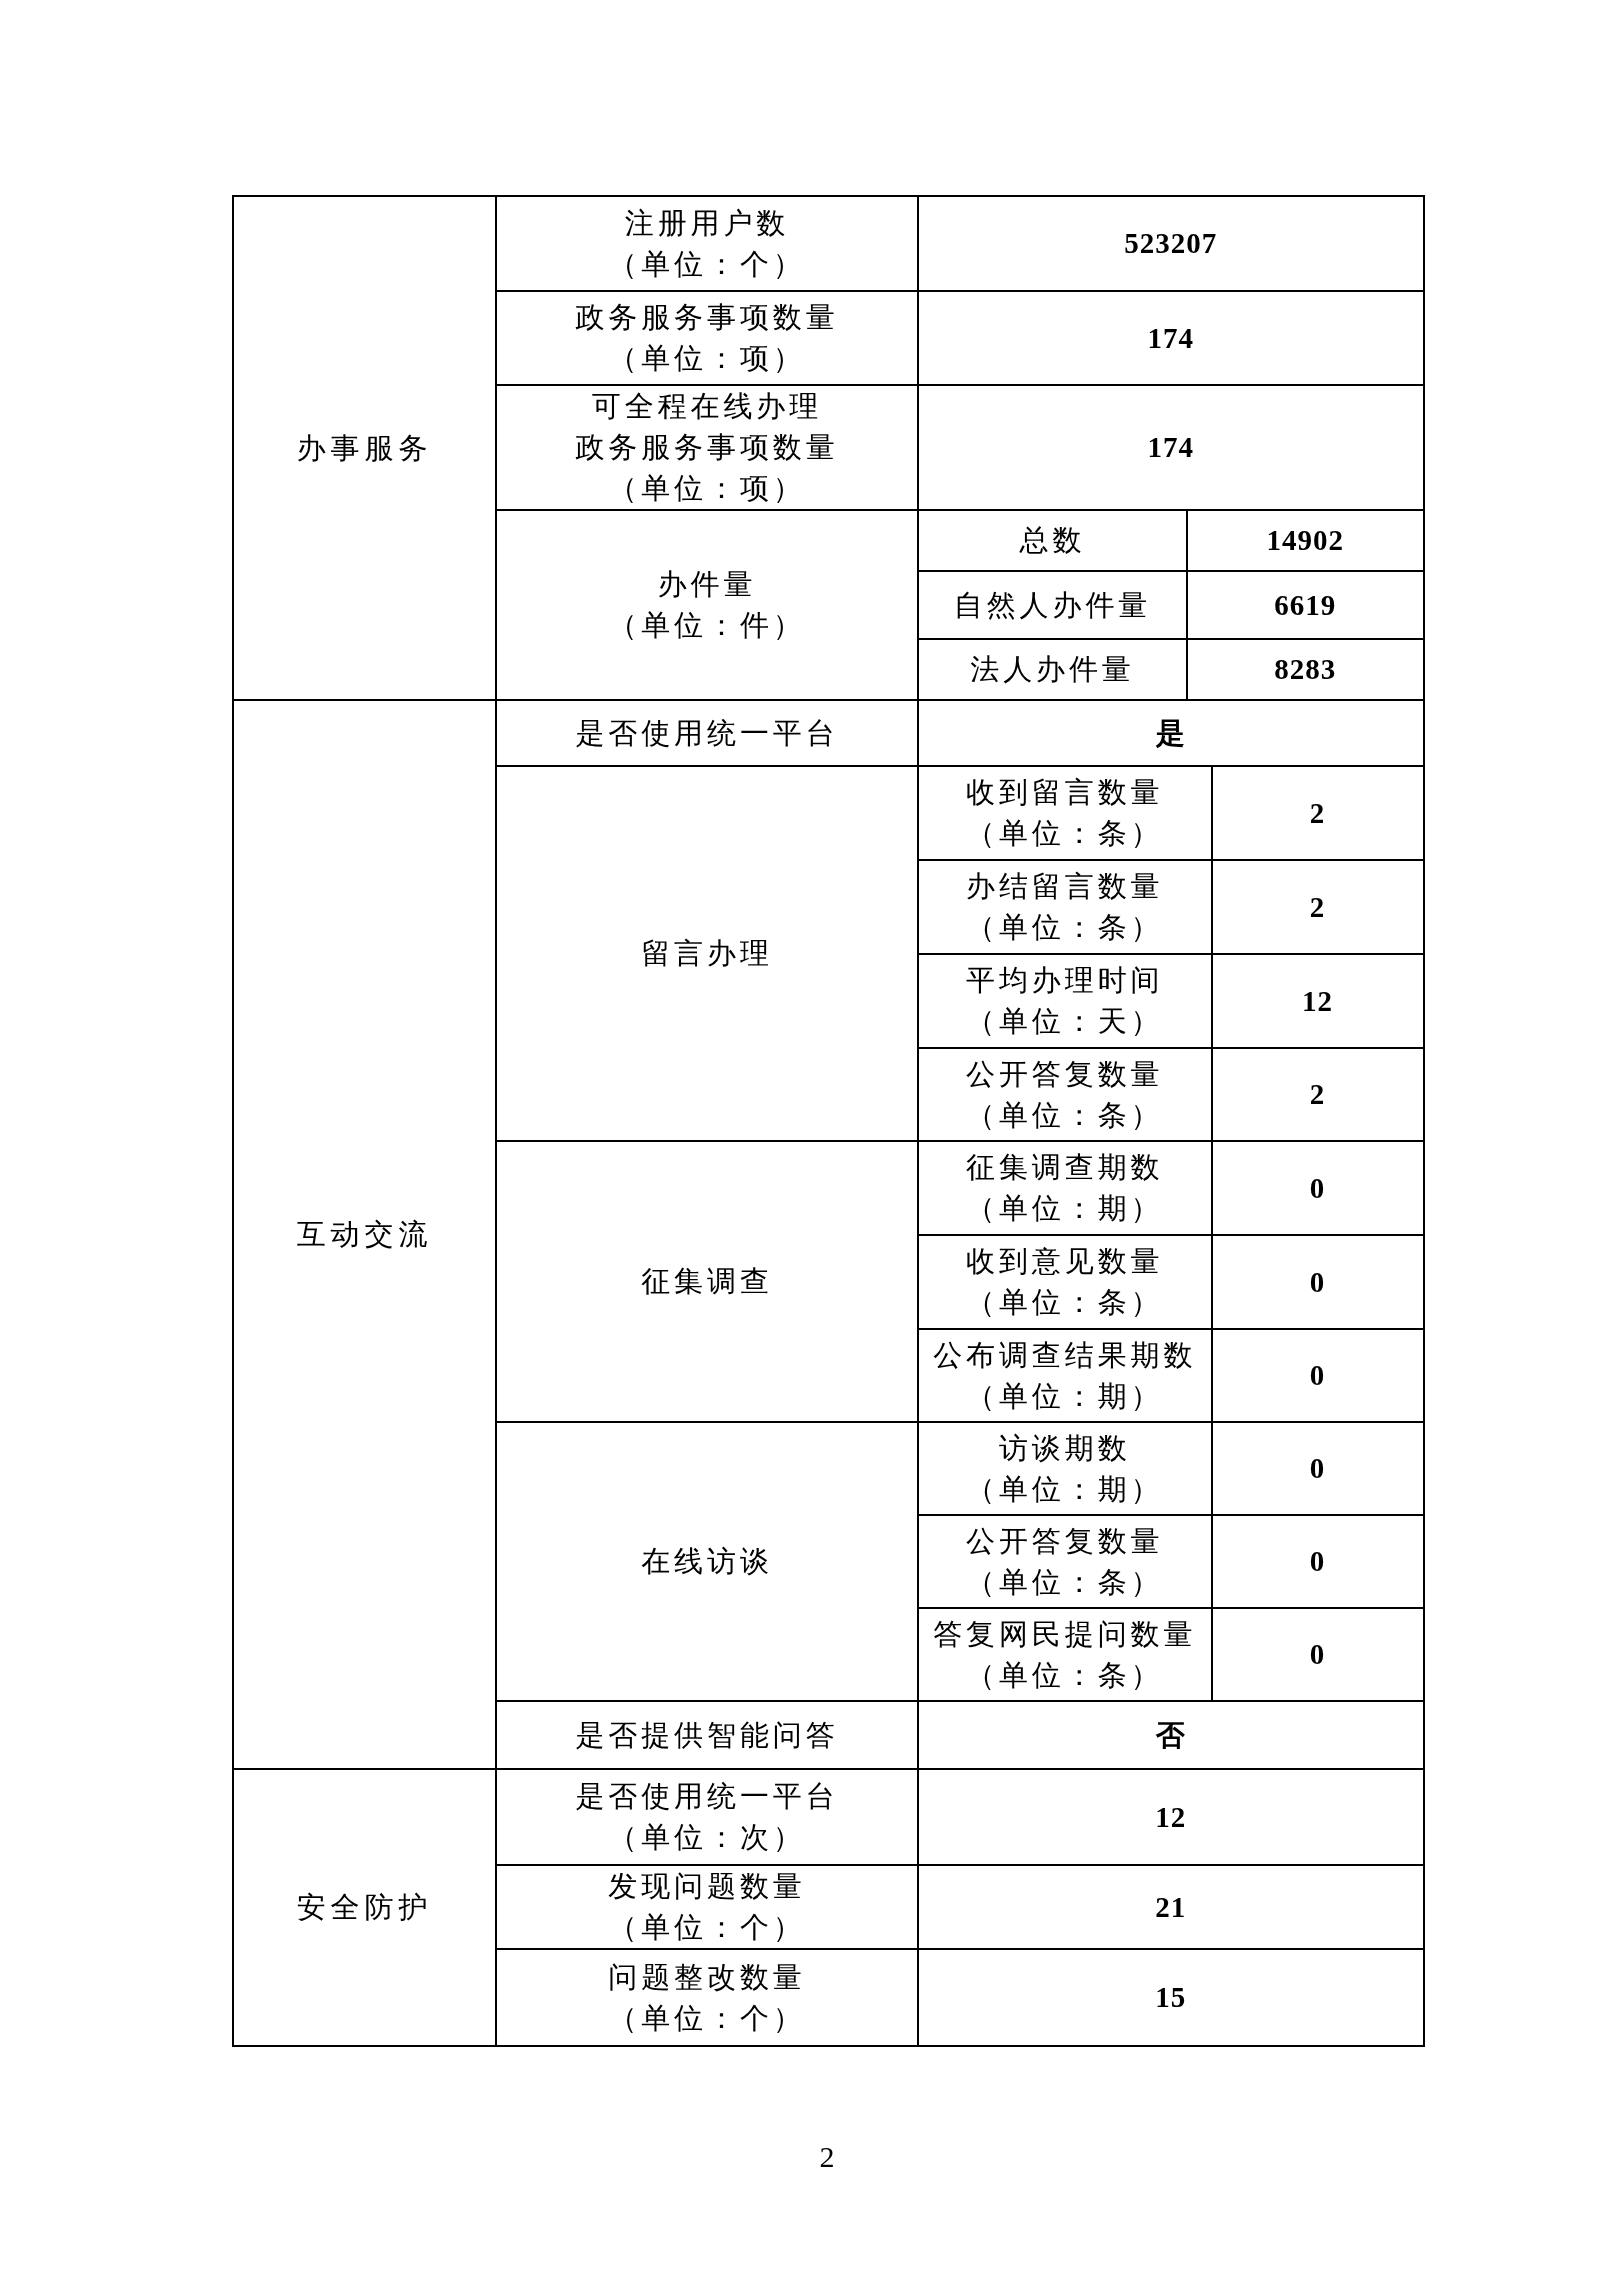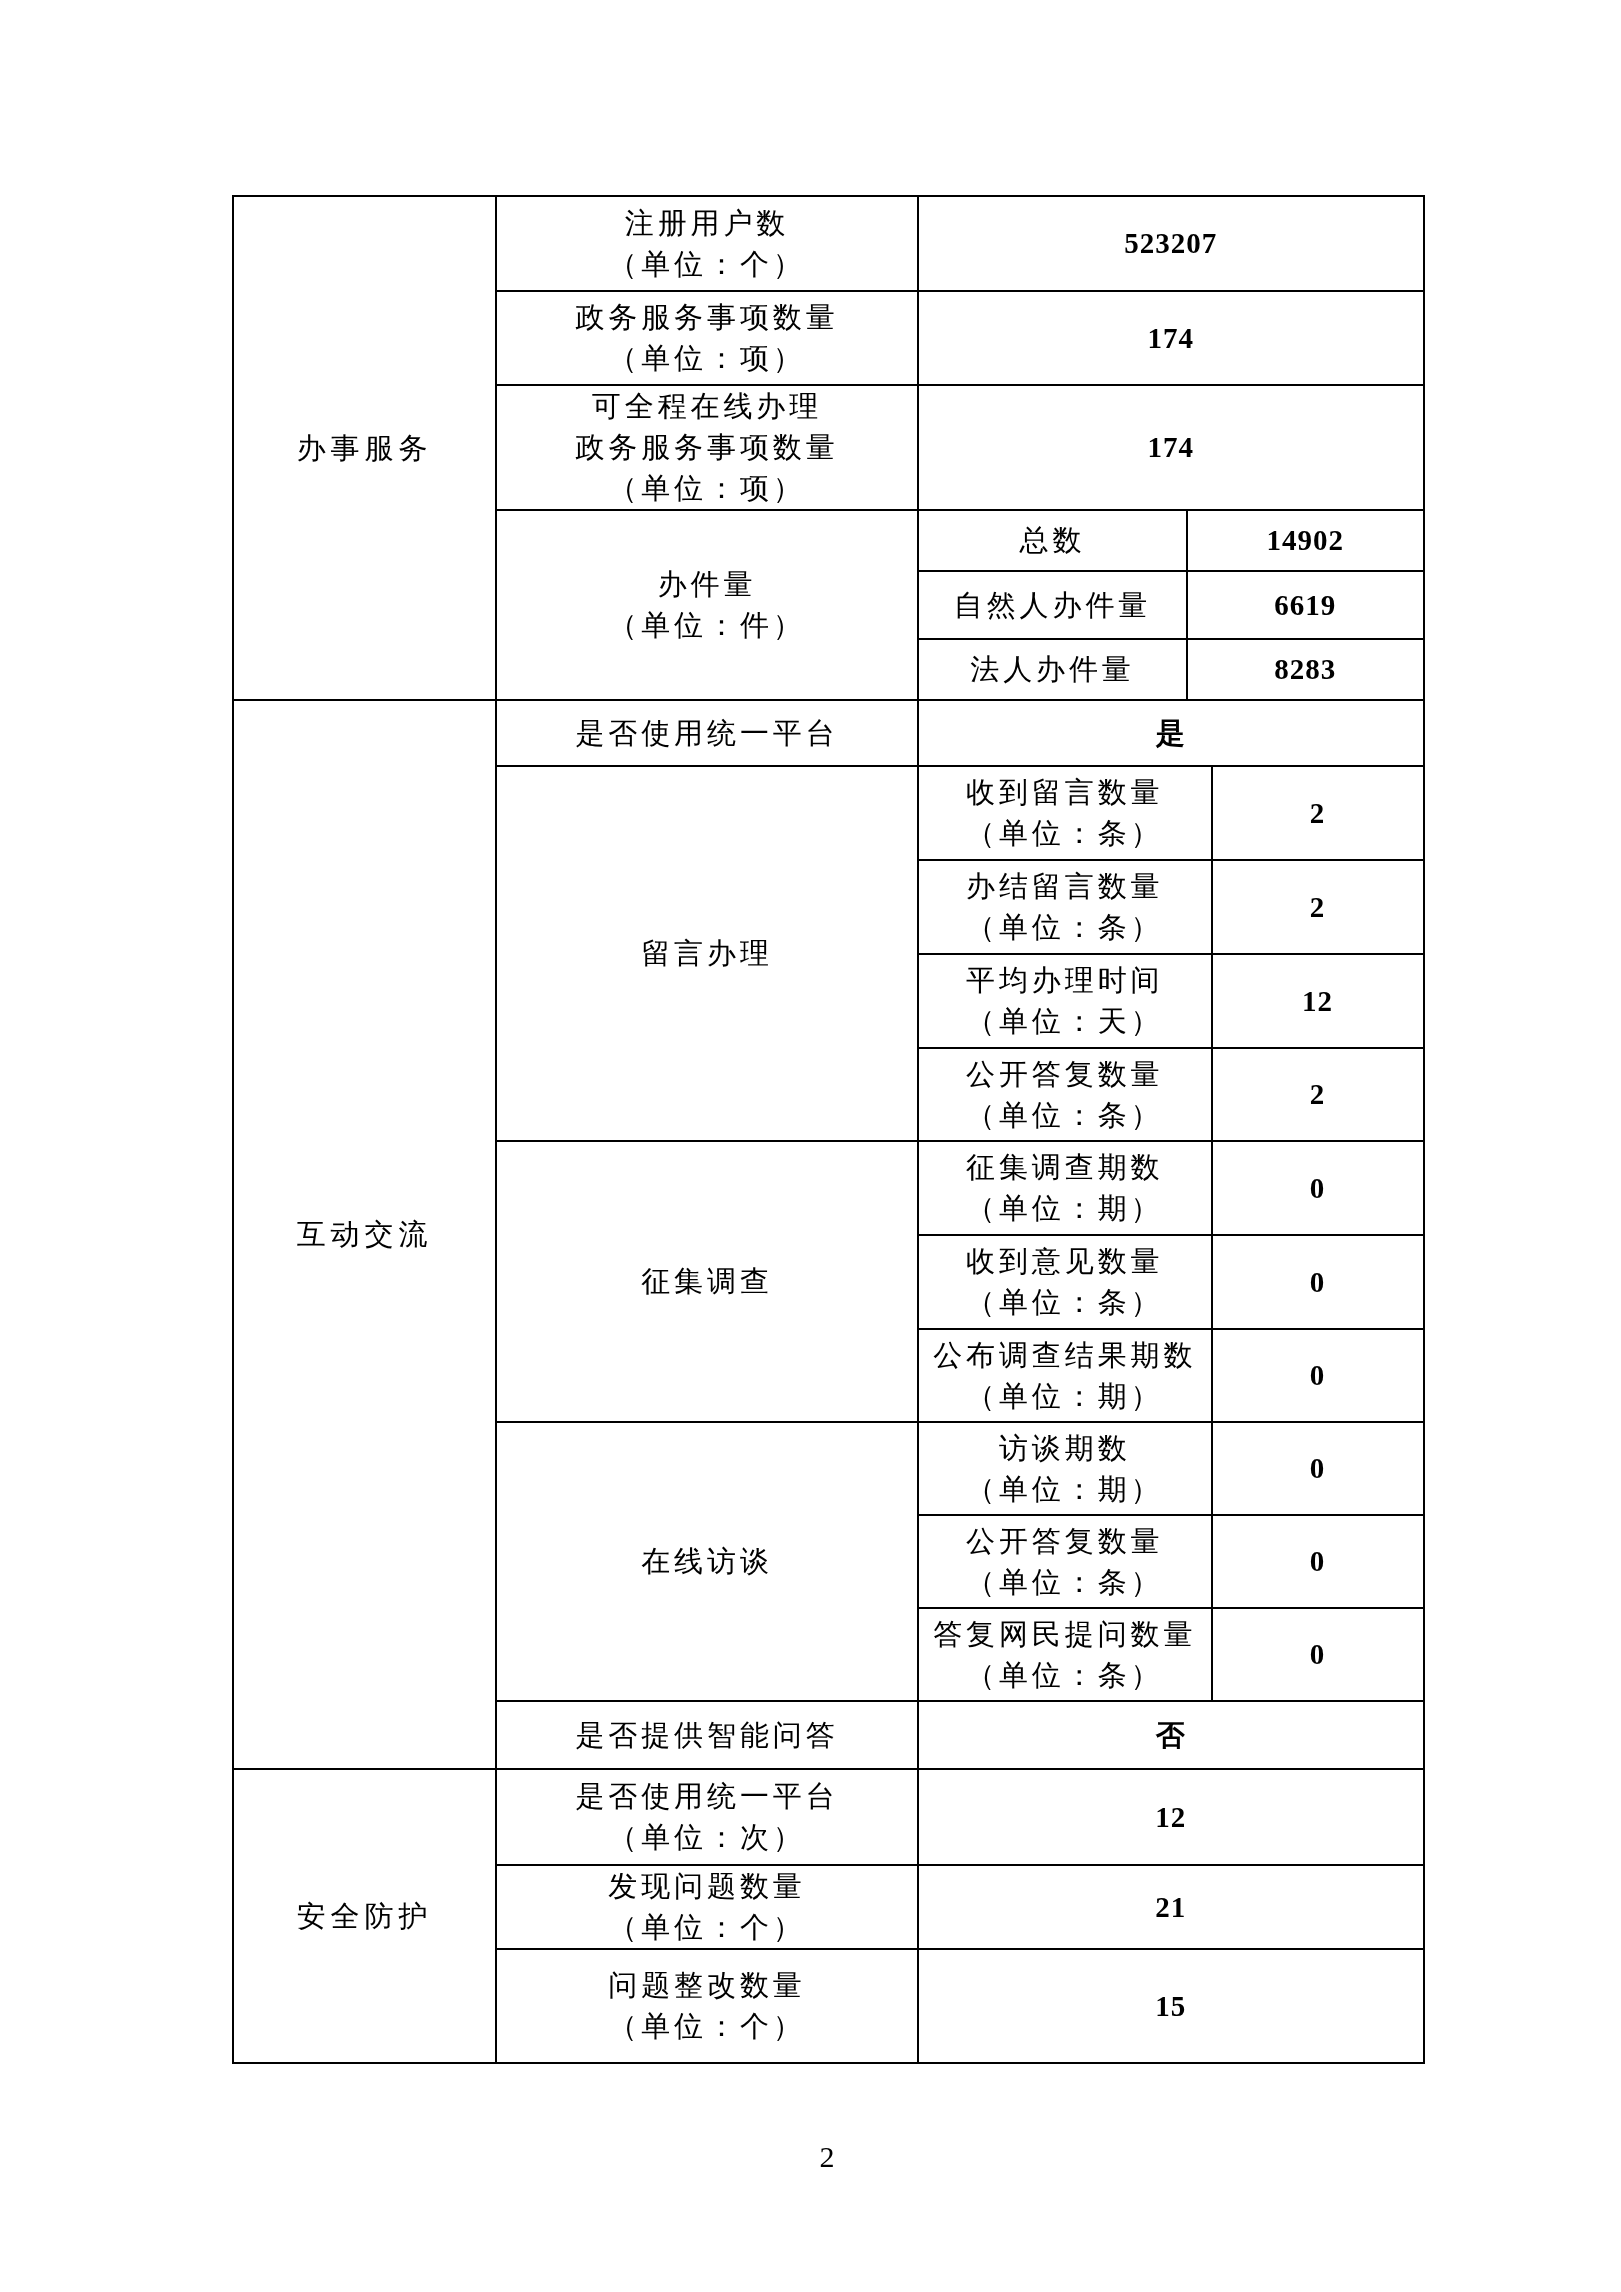--- a/index.html
+++ b/index.html
@@ -173,21 +173,21 @@
         <td rowspan="3" class="cat">安全防护</td>
         <td class="lbl">是否使用统一平台
 （单位：次）</td>
         <td colspan="3" class="val">12</td>
       </tr>
       <tr style="height:72px">
         <td class="lbl">发现问题数量
 （单位：个）</td>
         <td colspan="3" class="val">21</td>
       </tr>
-      <tr style="height:114px">
+      <tr style="height:97px">
         <td class="lbl">问题整改数量
 （单位：个）</td>
         <td colspan="3" class="val">15</td>
       </tr>
     </tbody>
   </table>
 
   <div class="page-number">2</div>
 
 </div>

